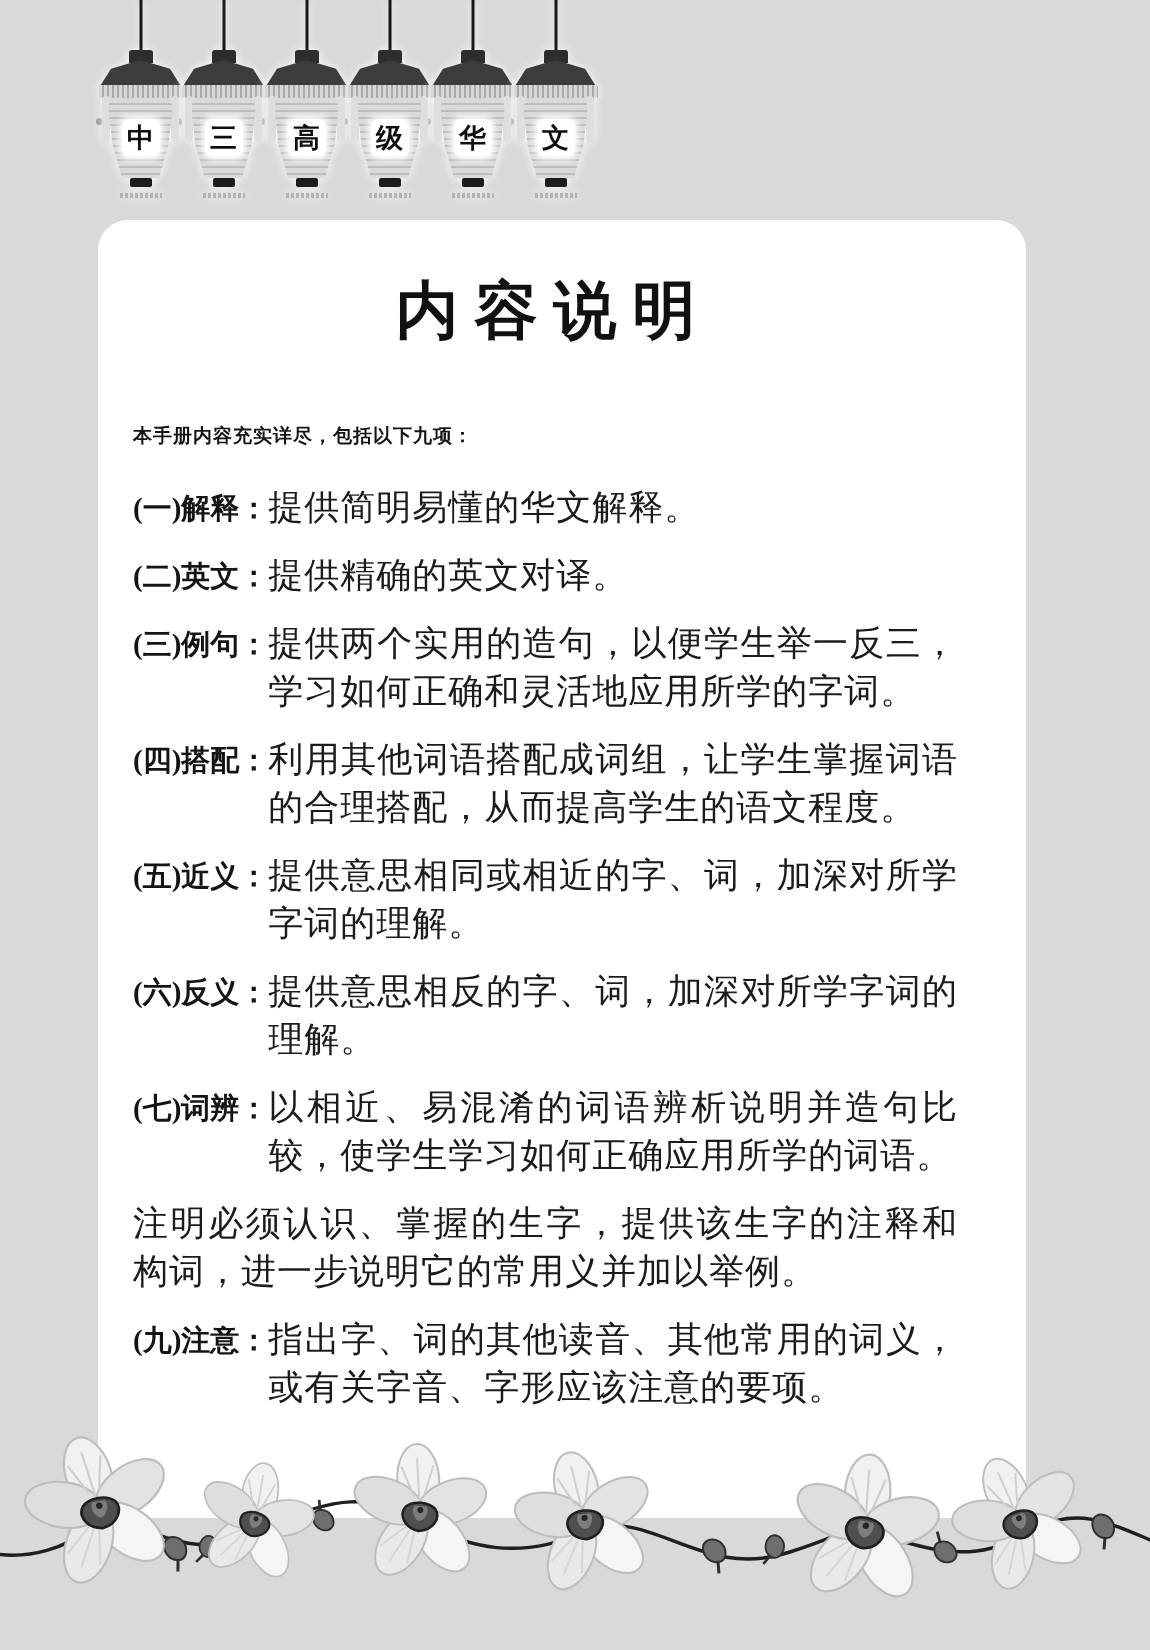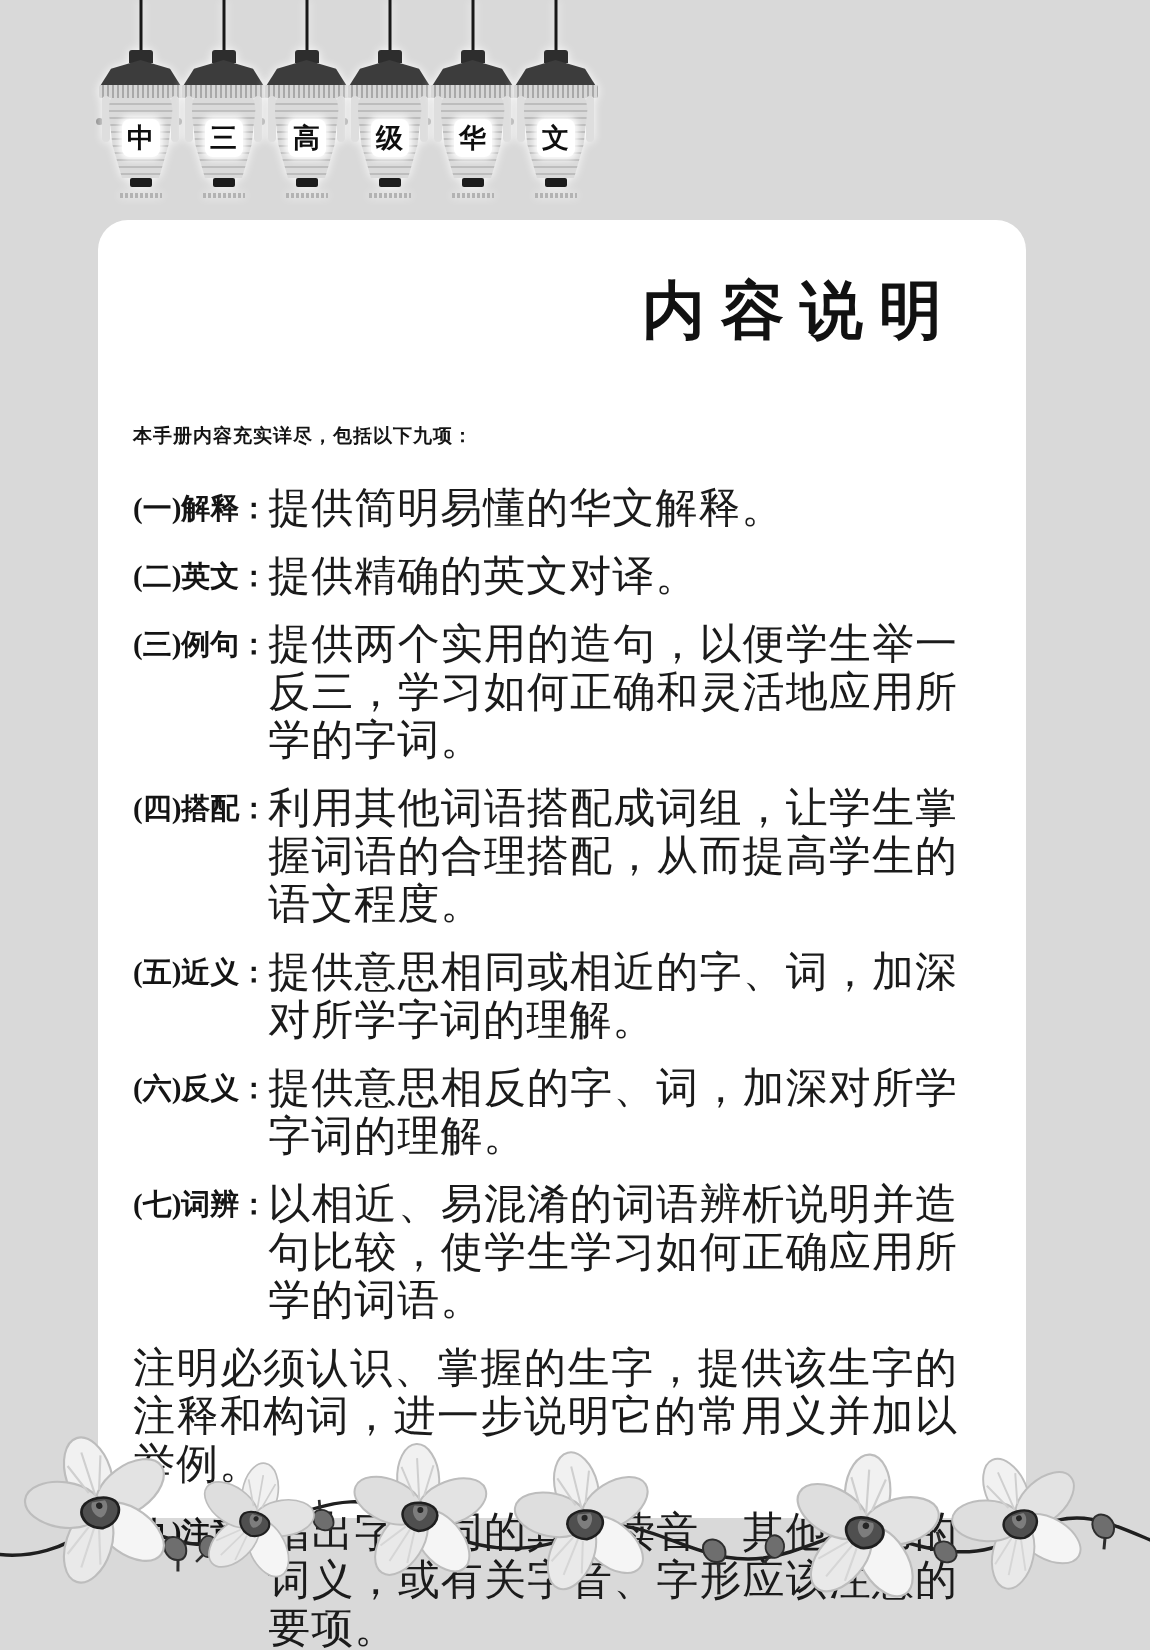--- a/index.html
+++ b/index.html
@@ -17,21 +17,21 @@
     position:absolute; left:98px; top:220px;
     width:928px; height:1298px;
     background:#ffffff;
     border-radius:30px;
     box-sizing:border-box;
     padding:48px 68px 0 35px;
     z-index:1;
   }
   .page-title {
     margin:0;
-    text-align:right;
+    text-align:center;
     font-size:63px;
     font-weight:bold;
     letter-spacing:16px;
     text-indent:16px;
     color:#111;
     font-family:"Liberation Sans","DejaVu Sans",sans-serif;
   }
   .intro {
     margin:58px 0 24px 0;
     font-size:19px;
@@ -46,21 +46,21 @@
     font-family:"Liberation Serif","DejaVu Serif",serif;
     font-weight:bold;
     font-size:29px;
     line-height:48px;
     white-space:nowrap;
     color:#141414;
   }
   .item-desc {
     flex:1;
     font-family:"Liberation Serif","DejaVu Serif",serif;
-    font-size:42px;
+    font-size:35px;
     line-height:48px;
     letter-spacing:1px;
     text-align:justify;
     color:#1b1b1b;
   }
 
   
   .lantern-row {
     position:absolute; left:99px; top:0;
     display:flex;

